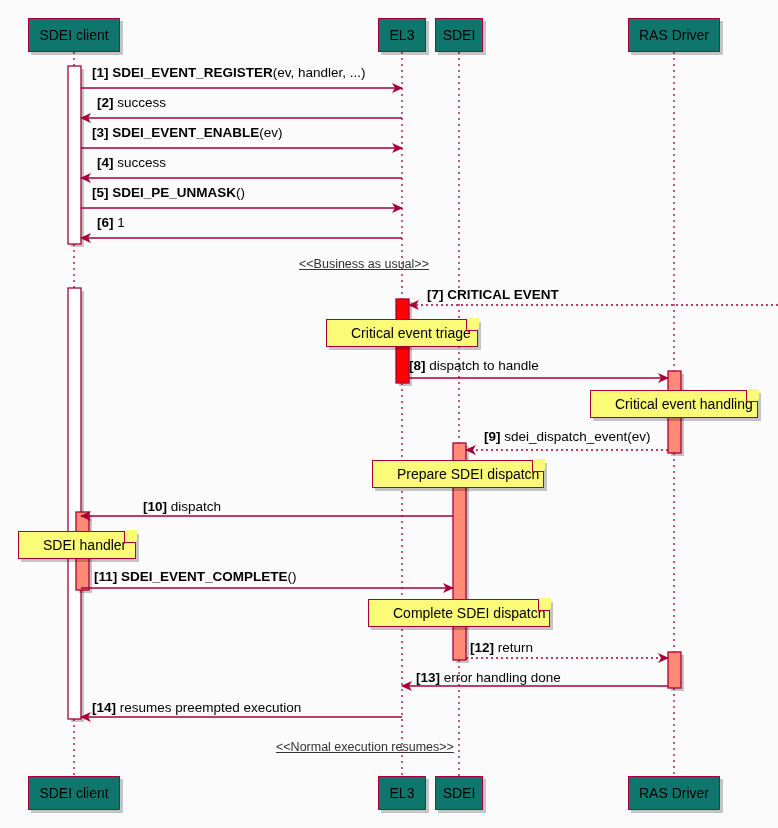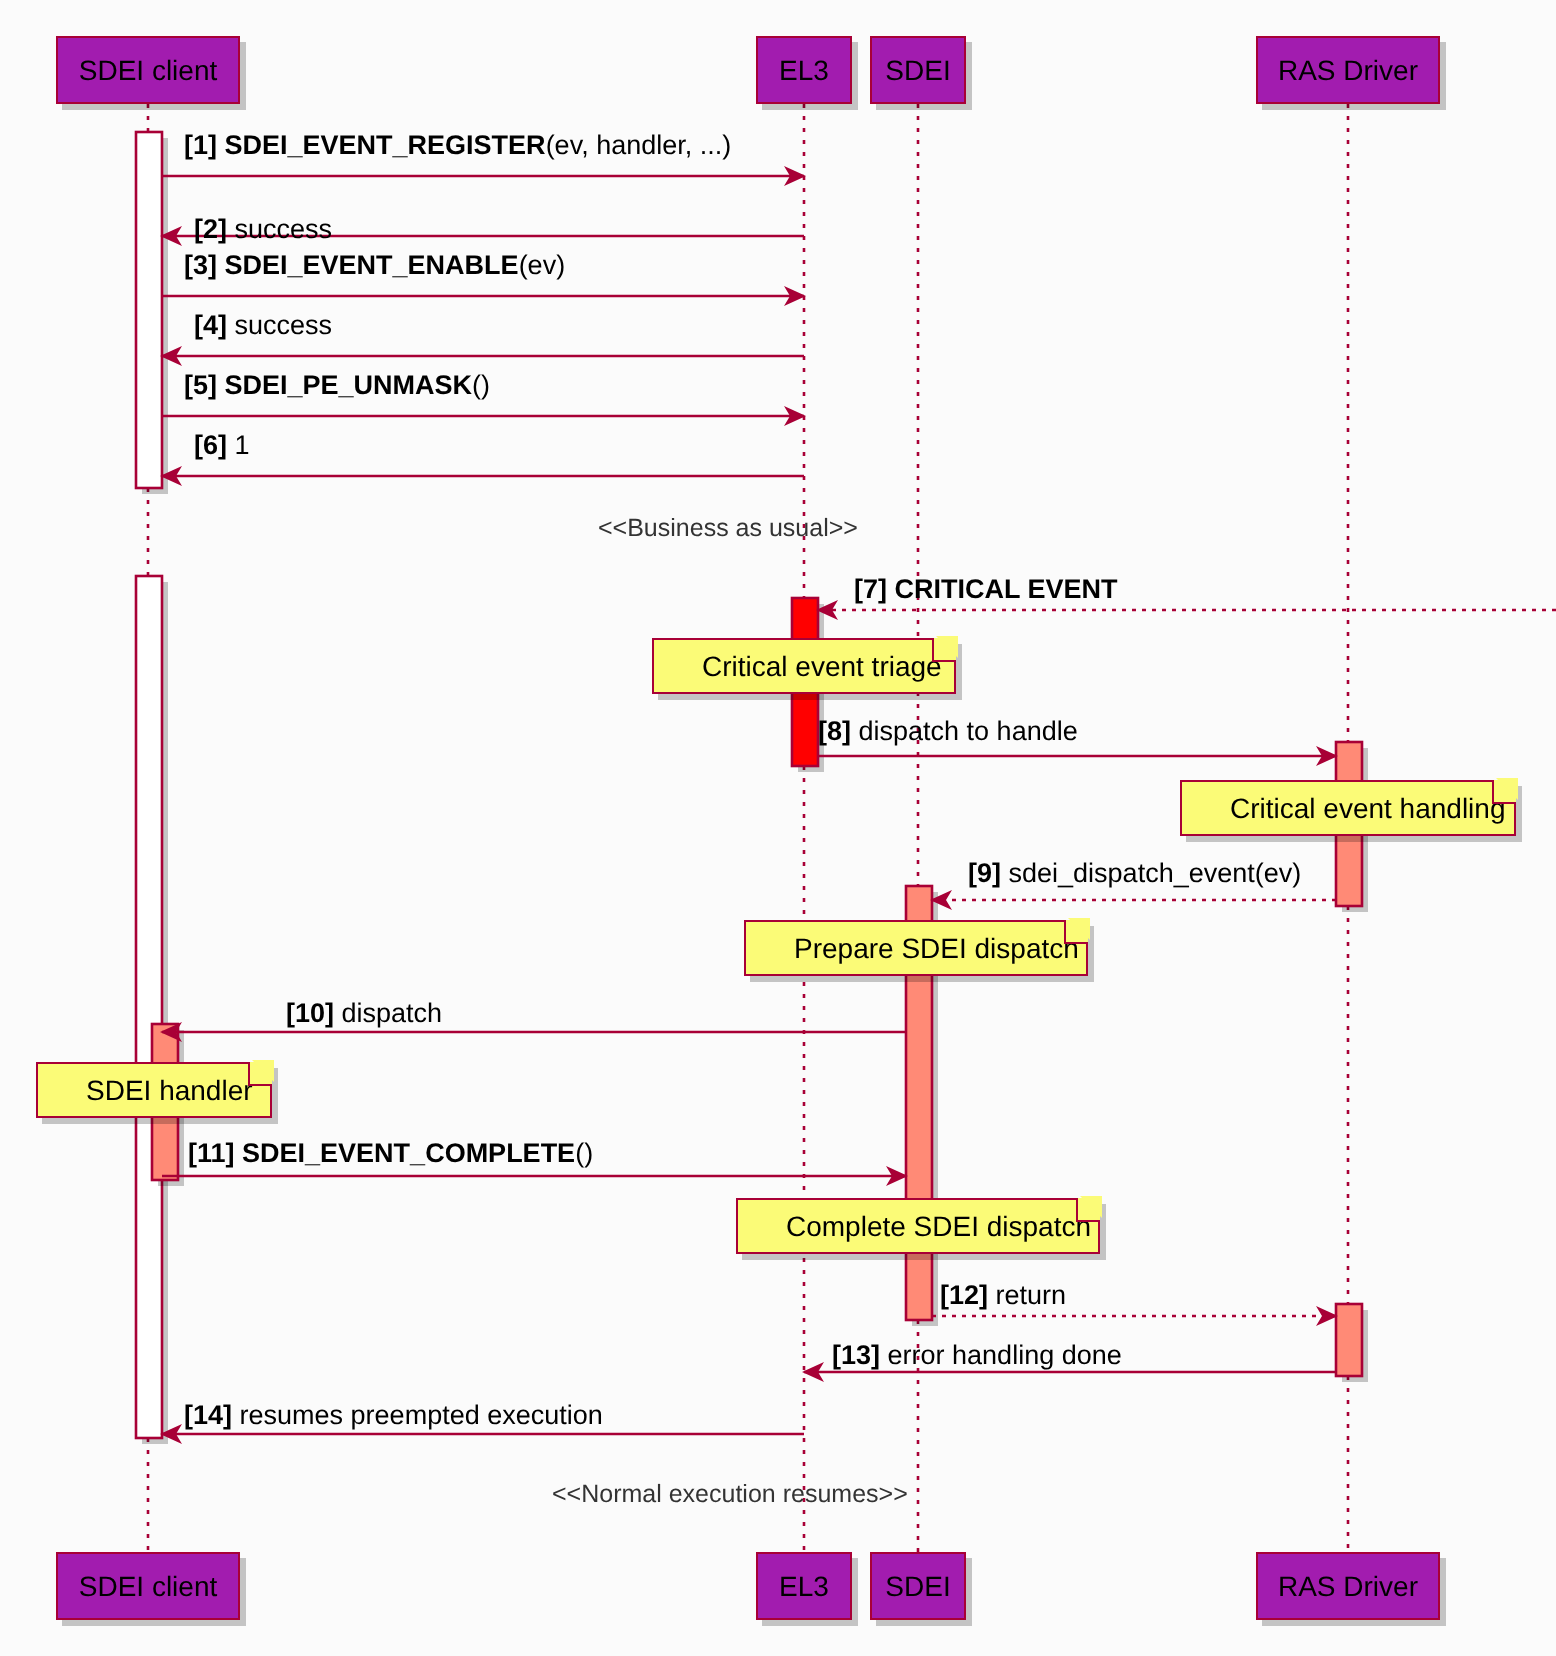--- a/index.html
+++ b/index.html
@@ -2,21 +2,21 @@
 <html><head>
 <meta charset="utf-8">
 <style>
   html,body{margin:0;padding:0;background:#FBFBFB;}
   body{width:778px;height:828px;position:relative;overflow:hidden;
        font-family:"Liberation Sans","DejaVu Sans",sans-serif;}
   #stage{position:absolute;left:0;top:0;width:778px;height:828px;}
   svg{position:absolute;left:0;top:0;width:778px;height:828px;overflow:visible;}
 
   
-  .pbox{position:absolute;background:#a21caf;border:1.5px solid #A80036;
+  .pbox{position:absolute;background:#0f766e;border:1.5px solid #A80036;
         box-shadow:3px 3px 0 rgba(0,0,0,0.22);
         display:flex;align-items:center;justify-content:center;
         font-size:14px;color:#000;box-sizing:border-box;white-space:nowrap;}
 
   
   .note{position:absolute;background:#FBFB77;border:1.5px solid #A80036;
         box-shadow:3px 3px 0 rgba(0,0,0,0.22);box-sizing:border-box;
         font-size:14px;color:#000;white-space:nowrap;
         display:flex;align-items:center;padding-left:24px;}
   .note .fold{position:absolute;right:-1px;top:-1px;width:11px;height:11px;
@@ -26,21 +26,21 @@
   .note .fold:after{content:"";position:absolute;right:-1px;top:-1px;
         width:0;height:0;border-top:11px solid #FBFB77;
         border-left:11px solid transparent;}
 
   
   .msg{position:absolute;font-size:13.5px;color:#000;white-space:nowrap;line-height:1;}
   .msg b{font-weight:bold;}
   .msg .arg{font-weight:normal;margin-top:38px;}
   .msg .bold{font-weight:bold;}
 
-  .divider{position:absolute;font-size:12.5px;color:#333;white-space:nowrap;}
+  .divider{position:absolute;font-size:12.5px;color:#333;white-space:nowrap;text-decoration:underline;}
 </style>
 </head>
 <body>
 
 <div id="stage">
 
   <svg id="wires" xmlns="http://www.w3.org/2000/svg">
     <defs>
       <marker id="arrR" markerWidth="12" markerHeight="12" refX="10" refY="5" orient="auto" markerUnits="userSpaceOnUse">
         <path d="M0,0 L11,5 L0,10 L3,5 z" fill="#A80036"></path>
@@ -150,21 +150,21 @@
         <span>SDEI handler</span>
         <span class="fold"></span>
       </div>
       <div class="note" style="left: 368px; top: 599px; width: 182px; height: 28px;">
         <span>Complete SDEI dispatch</span>
         <span class="fold"></span>
       </div>
     </div>
   <div id="labels-layer">
       <div class="msg" style="left: 92px; top: 66px;"><b>[1]</b> <span class="bold">SDEI_EVENT_REGISTER</span><span class="arg">(ev, handler, ...)</span></div>
-      <div class="msg" style="left: 97px; top: 108px;"><b>[2]</b> <span class="arg">success</span></div>
+      <div class="msg" style="left: 97px; top: 96px;"><b>[2]</b> <span class="arg">success</span></div>
       <div class="msg" style="left: 92px; top: 126px;"><b>[3]</b> <span class="bold">SDEI_EVENT_ENABLE</span><span class="arg">(ev)</span></div>
       <div class="msg" style="left: 97px; top: 156px;"><b>[4]</b> <span class="arg">success</span></div>
       <div class="msg" style="left: 92px; top: 186px;"><b>[5]</b> <span class="bold">SDEI_PE_UNMASK</span><span class="arg">()</span></div>
       <div class="msg" style="left: 97px; top: 216px;"><b>[6]</b> <span class="arg">1</span></div>
       <div class="msg" style="left: 427px; top: 288px;"><b>[7]</b> <span class="bold">CRITICAL EVENT</span></div>
       <div class="msg" style="left: 409px; top: 359px;"><b>[8]</b> <span class="arg">dispatch to handle</span></div>
       <div class="msg" style="left: 484px; top: 430px;"><b>[9]</b> <span class="arg">sdei_dispatch_event(ev)</span></div>
       <div class="msg" style="left: 96px; top: 500px; padding-left: 47px;"><b>[10]</b> <span class="arg">dispatch</span></div>
       <div class="msg" style="left: 94px; top: 570px;"><b>[11]</b> <span class="bold">SDEI_EVENT_COMPLETE</span><span class="arg">()</span></div>
       <div class="msg" style="left: 470px; top: 641px;"><b>[12]</b> <span class="arg">return</span></div>

